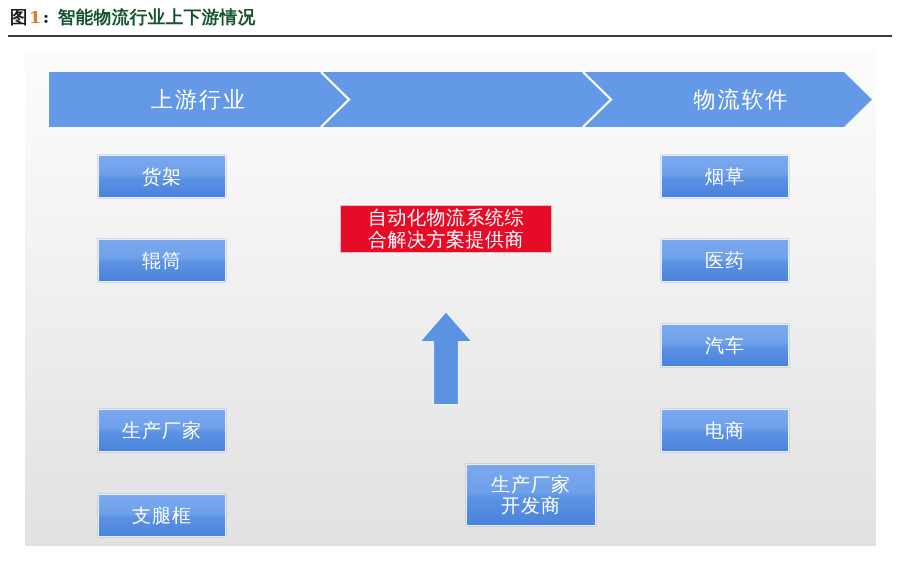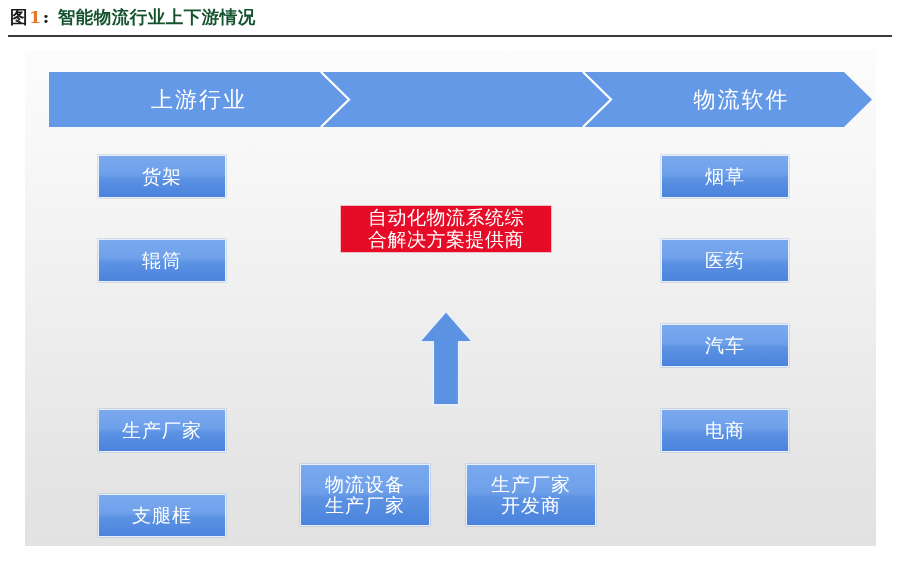--- a/index.html
+++ b/index.html
@@ -186,18 +186,16 @@
 
   <div class="redbox">自动化物流系统综
 合解决方案提供商</div>
 
   <div class="uparrow">
     <svg width="58" height="98" viewBox="0 0 58 98">
       <path d="M29,2 L56,33 L42,33 L42,96 L16,96 L16,33 L2,33 Z" fill="#5c92e2" stroke="#e9eff9" stroke-width="2.2" stroke-linejoin="round"></path>
     </svg>
   </div>
 
-  <div class="node node-mid" style="left:275px; top:414px;">物流设备
-生产厂家</div>
   <div class="node node-mid" style="left:441px; top:414px;">生产厂家
 开发商</div>
 
 </div>
 
 </body></html>

